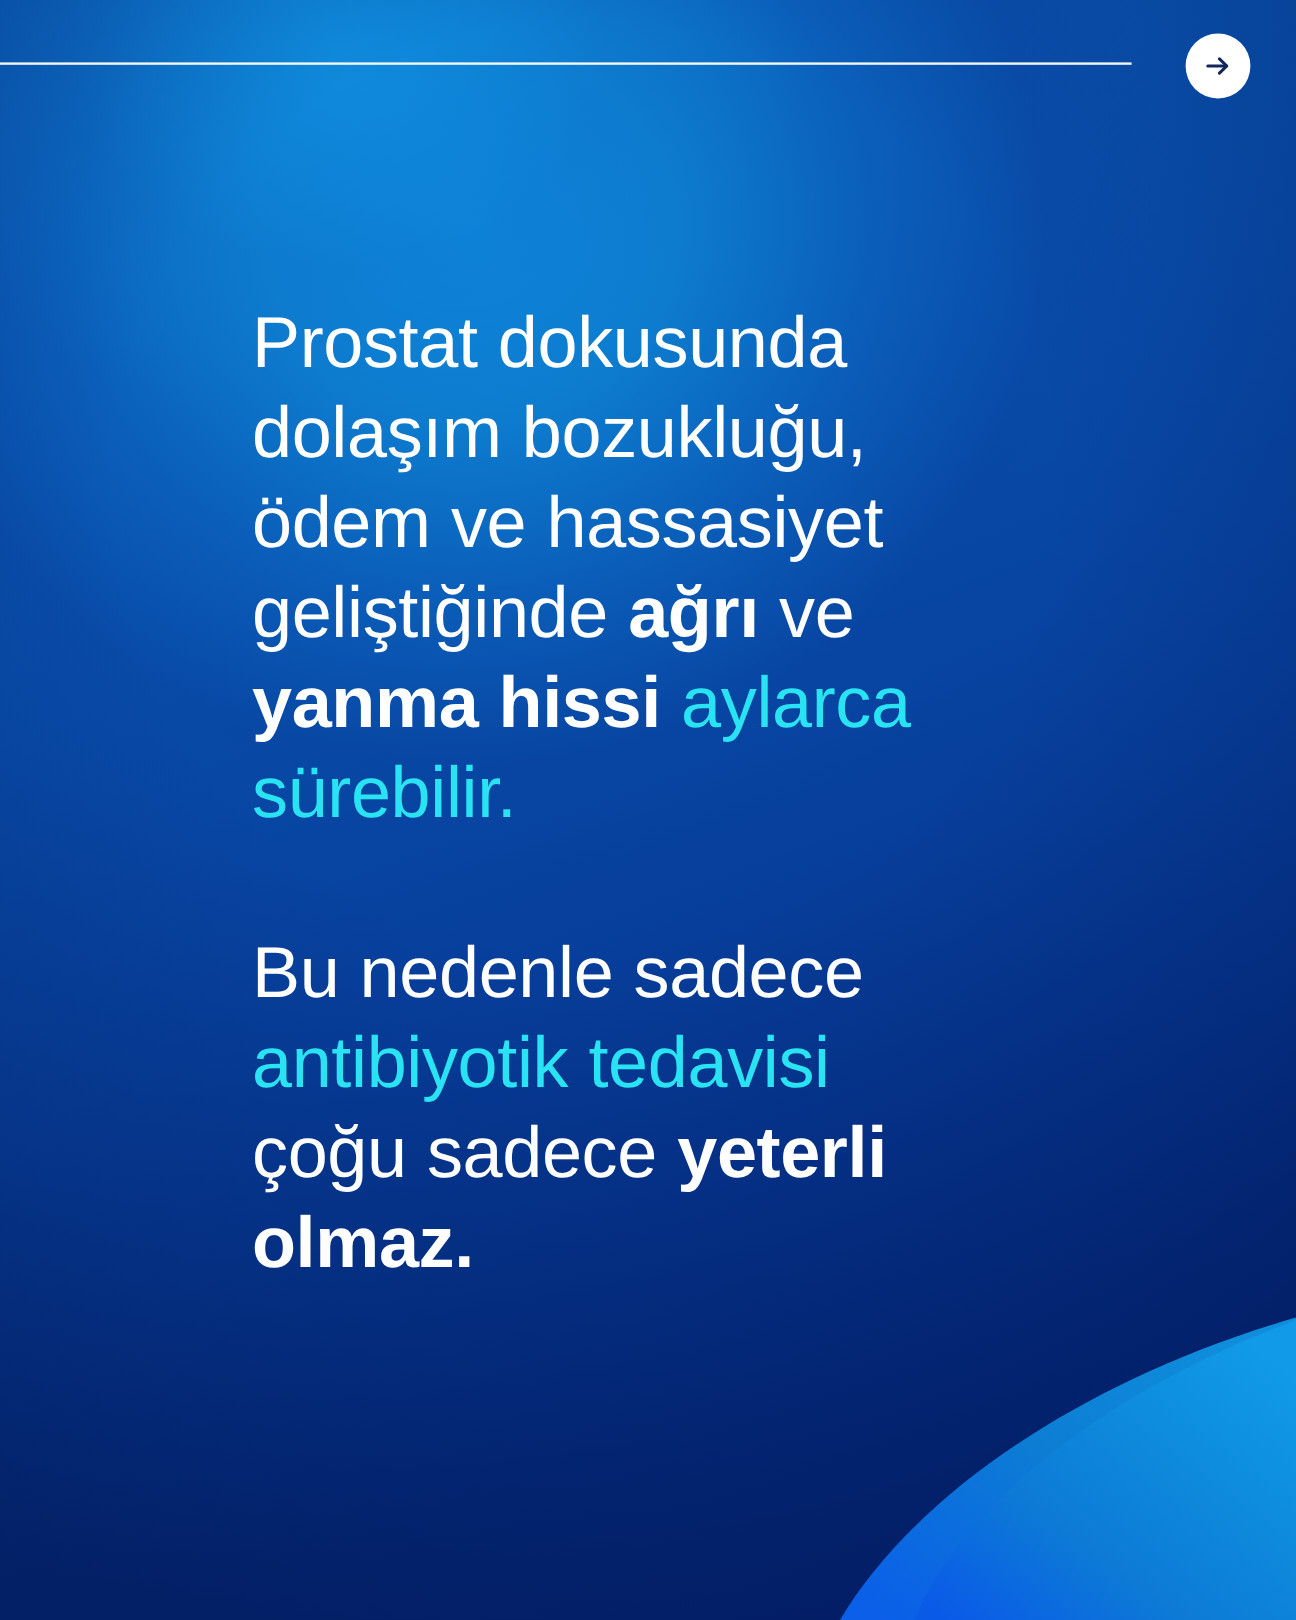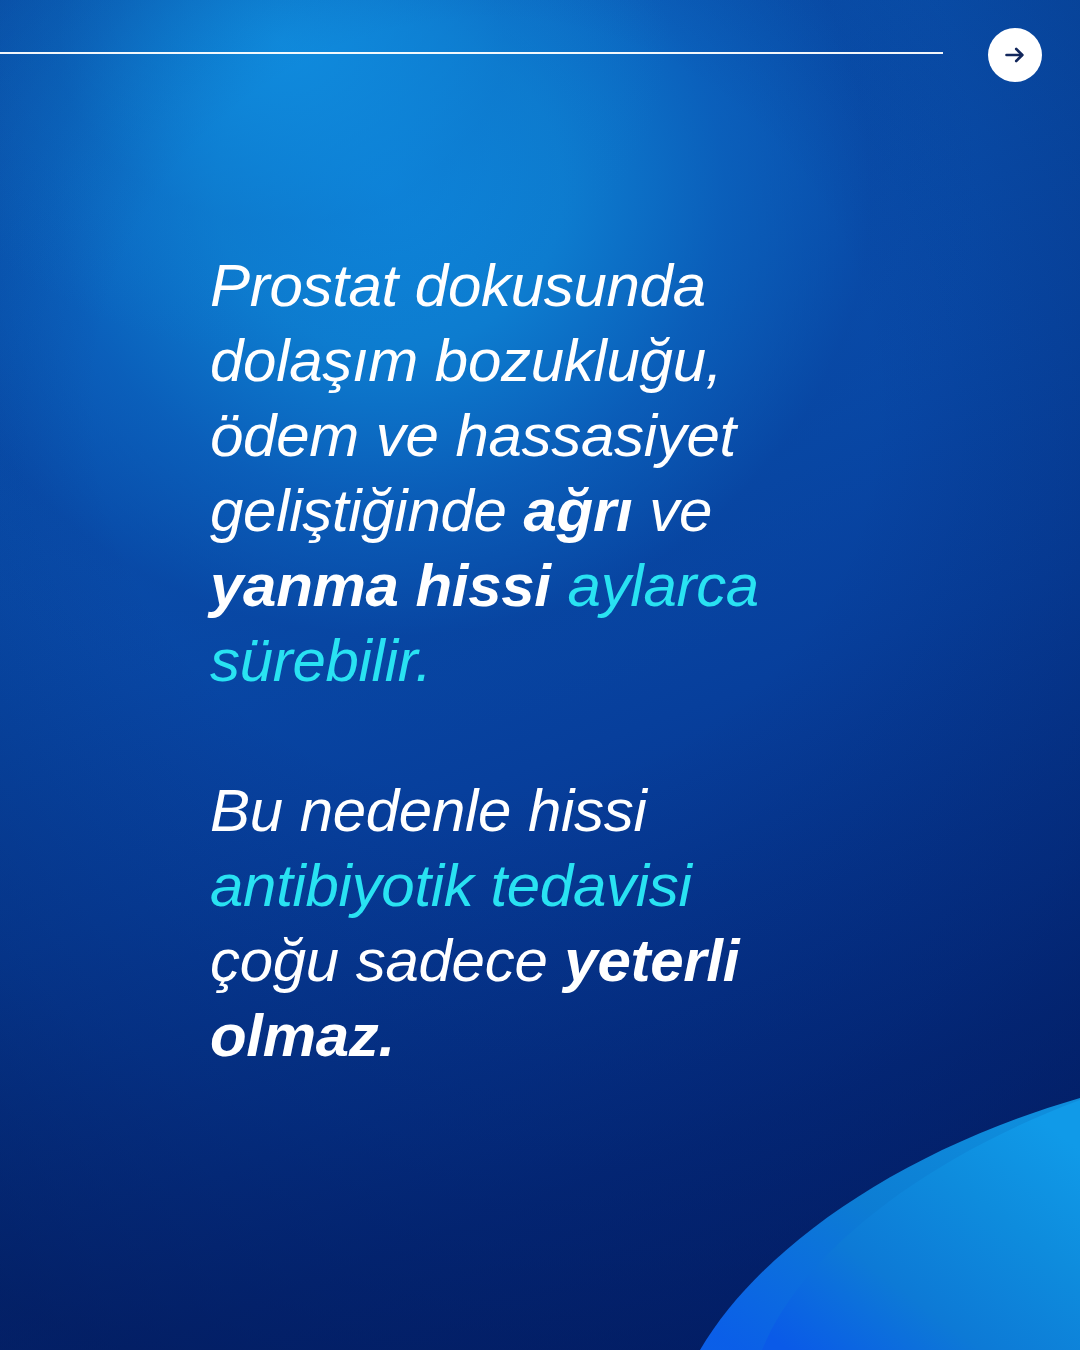--- a/index.html
+++ b/index.html
@@ -8,21 +8,20 @@
     padding: 0;
     background: #000;
   }
   .canvas {
     position: relative;
     width: 1080px;
     height: 1350px;
     overflow: hidden;
     font-family: "Liberation Sans", sans-serif;
     background: #701a75;
-    font-style: italic;
   }
 
   
   .bg-base {
     position: absolute;
     inset: 0;
     background: linear-gradient(160deg, #0b5cc0 0%, #0a56b6 18%, #073f9c 55%, #042c83 80%, #03247a 100%);
   }
   .bg-glow {
     position: absolute;
@@ -130,16 +129,16 @@
     <span>
       <svg width="26" height="26" viewBox="0 0 26 26" fill="none" aria-hidden="true">
         <path d="M4.5 13 H20" stroke="#12275c" stroke-width="2.6" stroke-linecap="round"></path>
         <path d="M14.2 7 L20.3 13 L14.2 19" stroke="#12275c" stroke-width="2.6" stroke-linecap="round" stroke-linejoin="round" fill="none"></path>
       </svg>
     </span>
   </div>
 
   <div class="copy">
     <p class="para" style="color: rgb(255, 255, 255);"><span>Prostat dokusunda dolaşım bozukluğu, ödem ve hassasiyet geliştiğinde </span><b>ağrı</b><span> ve </span><b>yanma hissi</b><span> </span><span class="hl" style="color: rgb(41, 226, 242);">aylarca sürebilir.</span></p>
-    <p class="para" style="color: rgb(255, 255, 255);"><span>Bu nedenle hissi </span><span class="hl" style="color: rgb(41, 226, 242); margin-top: 48px;">antibiyotik tedavisi</span><span> çoğu sadece </span><b>yeterli olmaz.</b></p>
+    <p class="para" style="color: rgb(255, 255, 255);"><span>Bu nedenle sadece </span><span class="hl" style="color: rgb(41, 226, 242); margin-top: 48px;">antibiyotik tedavisi</span><span> çoğu sadece </span><b>yeterli olmaz.</b></p>
   </div>
 
 </div>
 
 </body></html>

